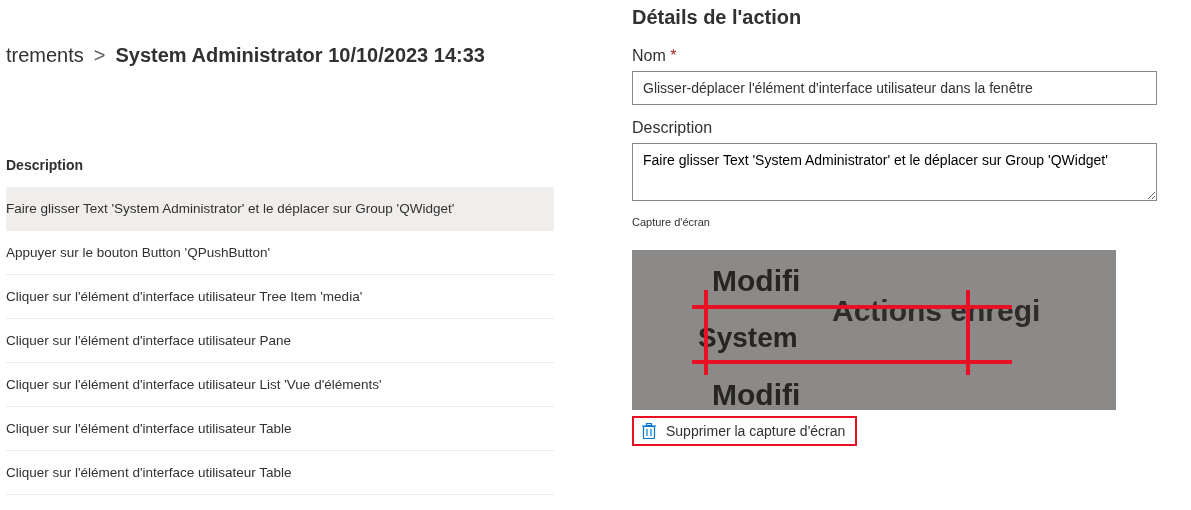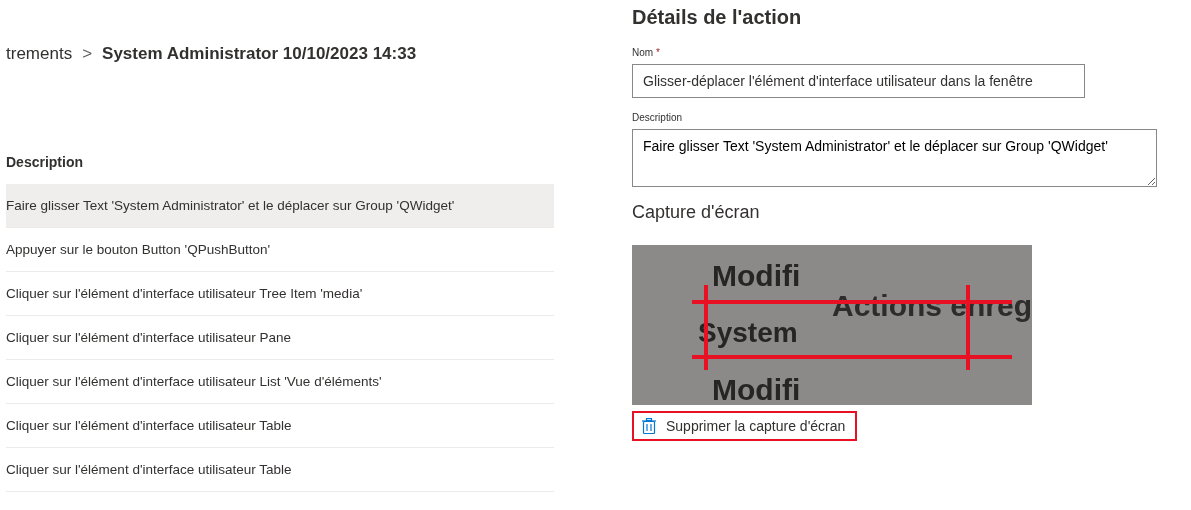--- a/index.html
+++ b/index.html
@@ -15,21 +15,21 @@
   }
   .layout { display: flex; width: 100%; height: 100%; }
   .left-pane { width: 560px; padding: 0 6px; }
   .right-pane { flex: 1; padding: 0 32px 0 72px; }
 
   .breadcrumb {
     display: flex;
     align-items: center;
     gap: 10px;
     padding: 44px 0 10px 0;
-    font-size: 17px;
+    font-size: 20px;
     font-weight: 600;
     color: #323130;
   }
   .breadcrumb .prev { font-weight: 400; color: #323130; }
   .breadcrumb .chev { color: #605e5c; font-weight: 400; }
 
   .col-header {
     font-weight: 600;
     padding: 80px 0 14px 0;
     font-size: 14px;
@@ -44,27 +44,27 @@
   }
   .action-row.selected { background: #efeeed; }
 
   
   .panel-title {
     font-size: 20px;
     font-weight: 600;
     padding: 6px 0 18px 0;
   }
   .field-label {
-    font-size: 10px;
+    font-size: 16px;
     margin-bottom: 6px;
     font-weight: 400;
   }
   .required { color: #a4262c; }
   .text-input {
-    width: 453px;
+    width: 525px;
     max-width: 100%;
     padding: 8px 10px;
     font-size: 14px;
     font-family: inherit;
     border: 1px solid #8a8886;
     background: #fff;
     color: #323130;
     margin-bottom: 14px;
   }
   .text-area {
@@ -72,24 +72,24 @@
     max-width: 100%;
     height: 58px;
     padding: 8px 10px;
     font-size: 14px;
     font-family: inherit;
     border: 1px solid #8a8886;
     background: #fff;
     resize: both;
     margin-bottom: 12px;
   }
-  .shot-label { font-size: 18px; margin-bottom: 22px; }
+  .shot-label { font-size: 11px; margin-bottom: 22px; }
 
   .screenshot-thumb {
-    width: 400px;
+    width: 484px;
     height: 160px;
     background: #8b8a88;
     position: relative;
     overflow: hidden;
     margin-bottom: 6px;
   }
   .thumb-text {
     position: absolute;
     font-family: "Segoe UI", sans-serif;
     font-weight: 600;

